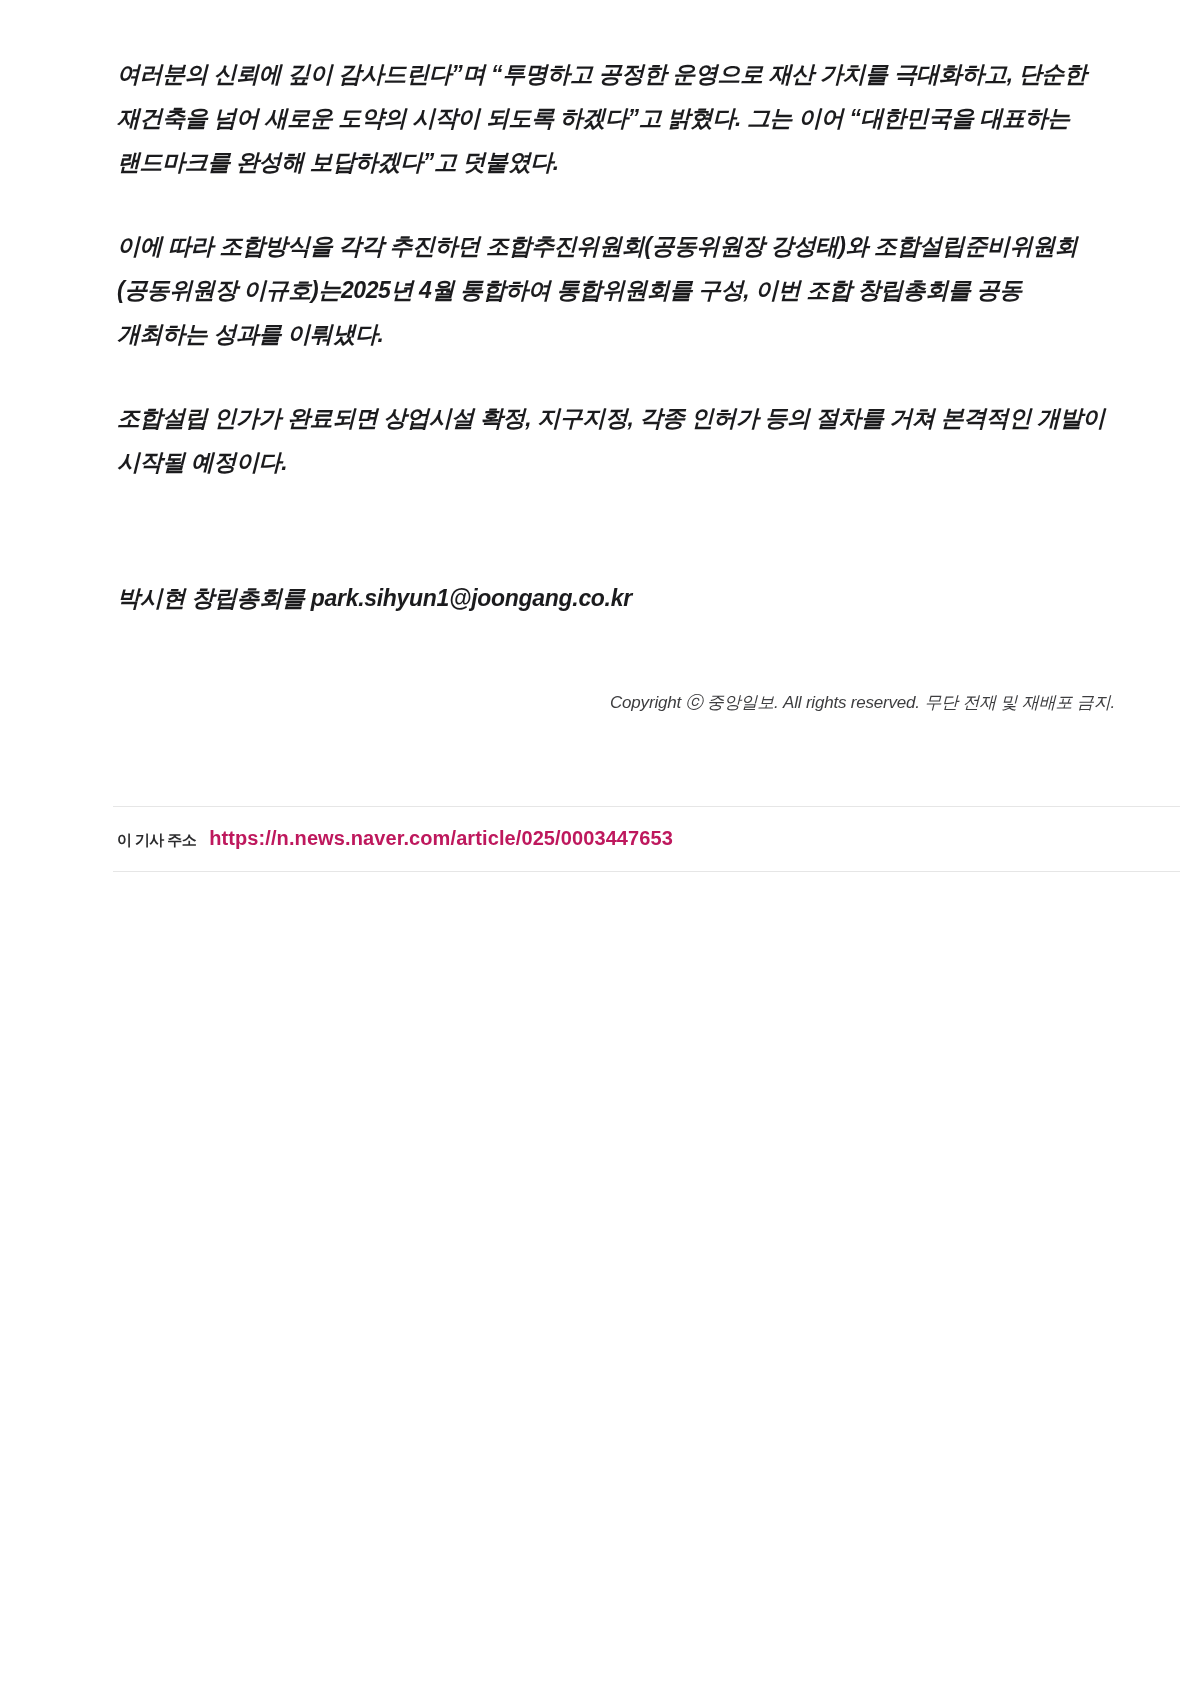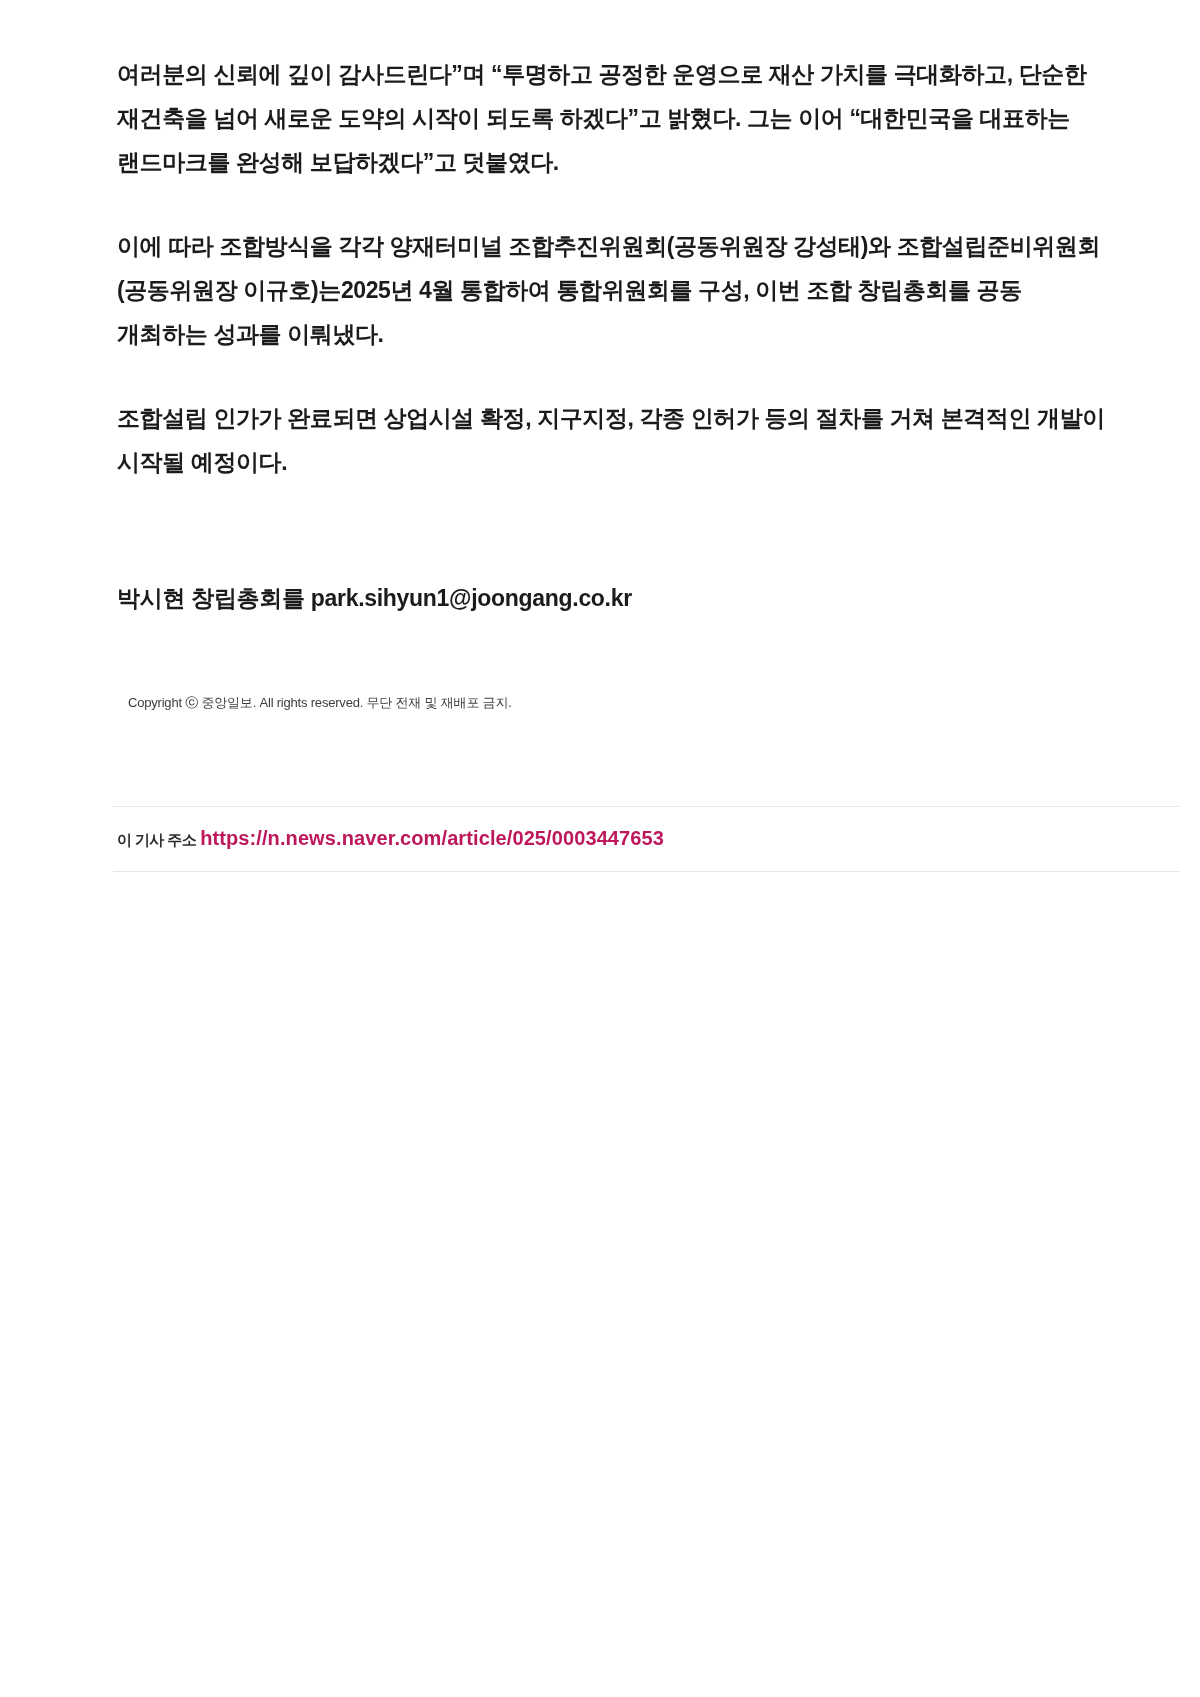--- a/index.html
+++ b/index.html
@@ -9,20 +9,21 @@
   body {
     width: 1200px;
     height: 1697px;
     background: #ffffff;
     font-family: "Liberation Sans", "DejaVu Sans", sans-serif;
     overflow: hidden;
     position: relative;
   }
   .article {
     padding: 52px 85px 0 117px;
+    font-style: italic;
   }
   .article p.body-par {
     margin: 0 0 40px 0;
     font-size: 23px;
     line-height: 44px;
     font-weight: 700;
     color: #1b1b1d;
     letter-spacing: -0.4px;
     word-break: keep-all;
     overflow-wrap: break-word;
@@ -34,34 +35,35 @@
     font-weight: 700;
     color: #1b1b1d;
     letter-spacing: -0.3px;
   }
   .reporter .email {
     font-weight: 700;
     text-align: center;
   }
   .copyright {
     margin: 70px 0 16px 11px;
-    font-size: 13px;
+    font-size: 17px;
     line-height: 26px;
     font-weight: 400;
     color: #3d3d3f;
     letter-spacing: -0.2px;
+    text-align: right;
   }
   .url-section {
     margin: 90px 20px 0 113px;
     border-top: 1px solid #e6e6e6;
     border-bottom: 1px solid #e6e6e6;
     padding: 20px 0 21px 4px;
     display: flex;
     align-items: baseline;
-    gap: 4px;
+    gap: 13px;
   }
   .url-label {
     font-size: 15px;
     font-weight: 700;
     color: #2b2b2d;
     letter-spacing: -0.6px;
     white-space: nowrap;
   }
   .url-value {
     font-size: 20px;
@@ -69,21 +71,21 @@
     color: #be185d;
     letter-spacing: 0.1px;
     text-decoration: none;
   }
 </style>
 </head>
 <body>
 
 <div class="article">
   <p class="body-par">여러분의 신뢰에 깊이 감사드린다”며 “투명하고 공정한 운영으로 재산 가치를 극대화하고, 단순한 재건축을 넘어 새로운 도약의 시작이 되도록 하겠다”고 밝혔다. 그는 이어 “대한민국을 대표하는 랜드마크를 완성해 보답하겠다”고 덧붙였다.</p>
-  <p class="body-par">이에 따라 조합방식을 각각 양재터미널 조합추진위원회(공동위원장 강성태)와 조합설립준비위원회(공동위원장 이규호)는2025년 4월 통합하여 통합위원회를 구성, 이번 조합 창립총회를 공동 개최하는 성과를 이뤄냈다.</p>
+  <p class="body-par">이에 따라 조합방식을 각각 추진하던 조합추진위원회(공동위원장 강성태)와 조합설립준비위원회(공동위원장 이규호)는2025년 4월 통합하여 통합위원회를 구성, 이번 조합 창립총회를 공동 개최하는 성과를 이뤄냈다.</p>
   <p class="body-par">조합설립 인가가 완료되면 상업시설 확정, 지구지정, 각종 인허가 등의 절차를 거쳐 본격적인 개발이 시작될 예정이다.</p>
 
   <p class="reporter"><span>박시현 창립총회를</span> <span class="email">park.sihyun1@joongang.co.kr</span></p>
 
   <p class="copyright">Copyright ⓒ 중앙일보. All rights reserved. 무단 전재 및 재배포 금지.</p>
 </div>
 
 <div class="url-section">
   <span class="url-label">이 기사 주소</span>
   <span class="url-value">https://n.news.naver.com/article/025/0003447653</span>

